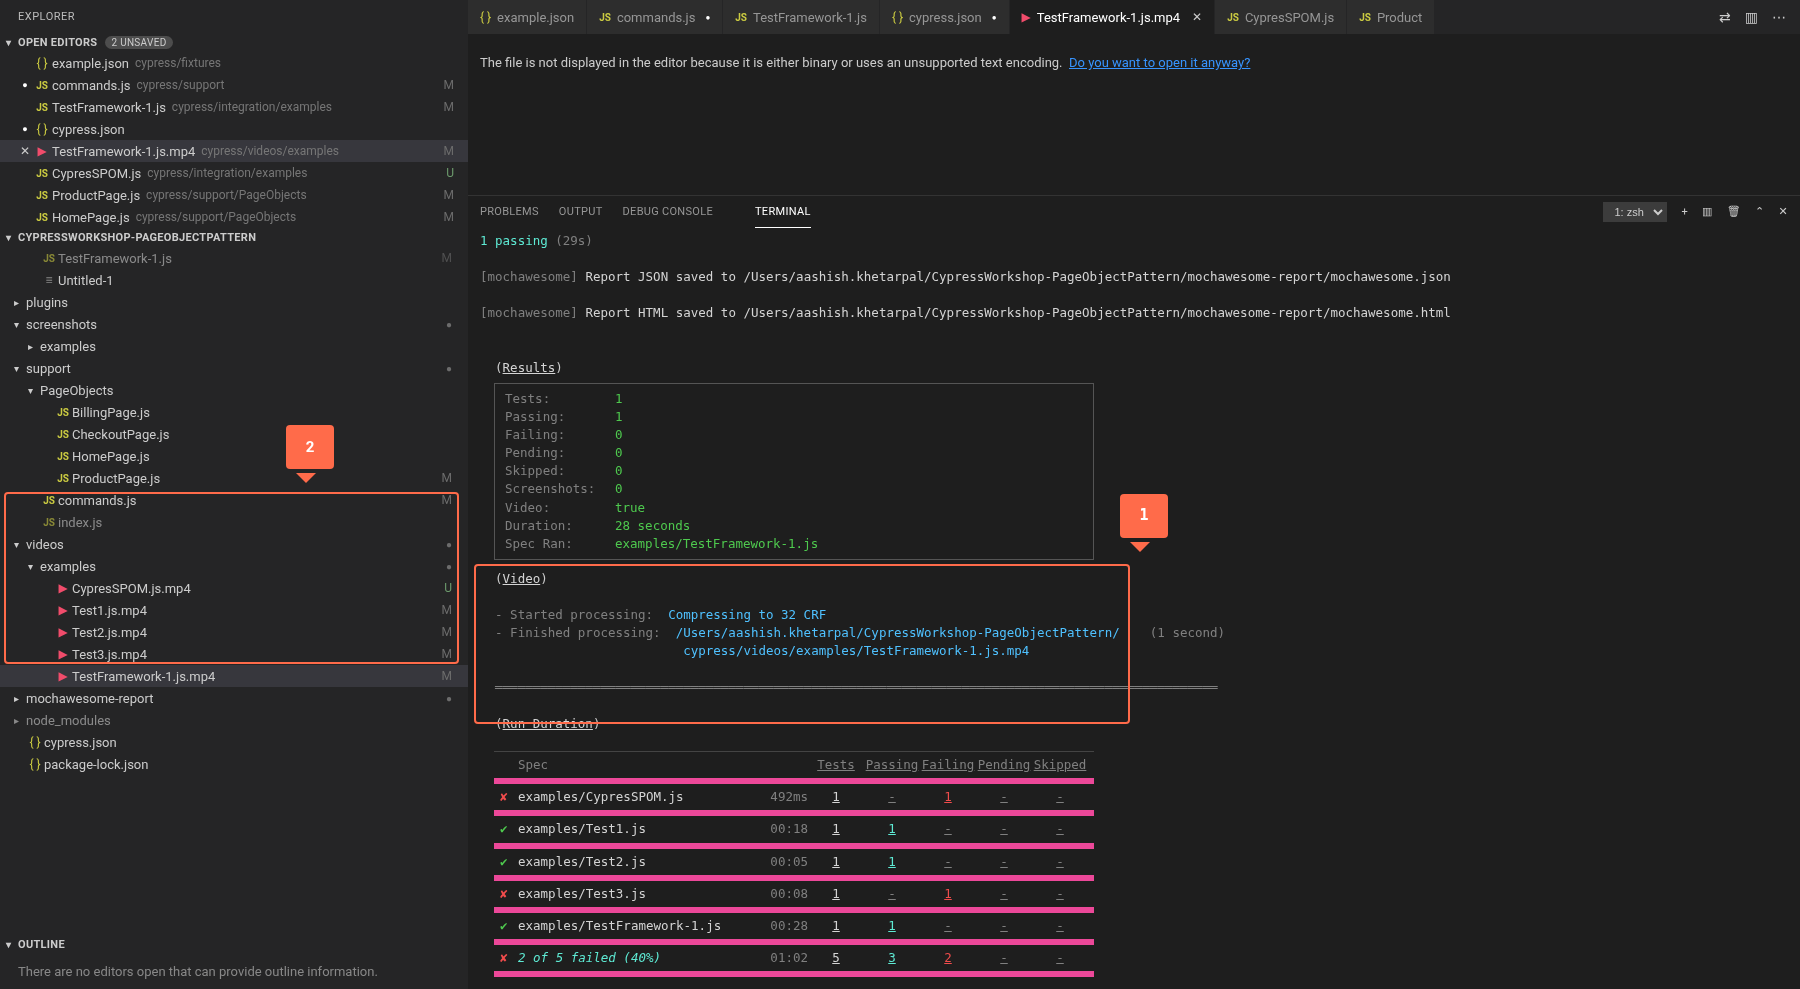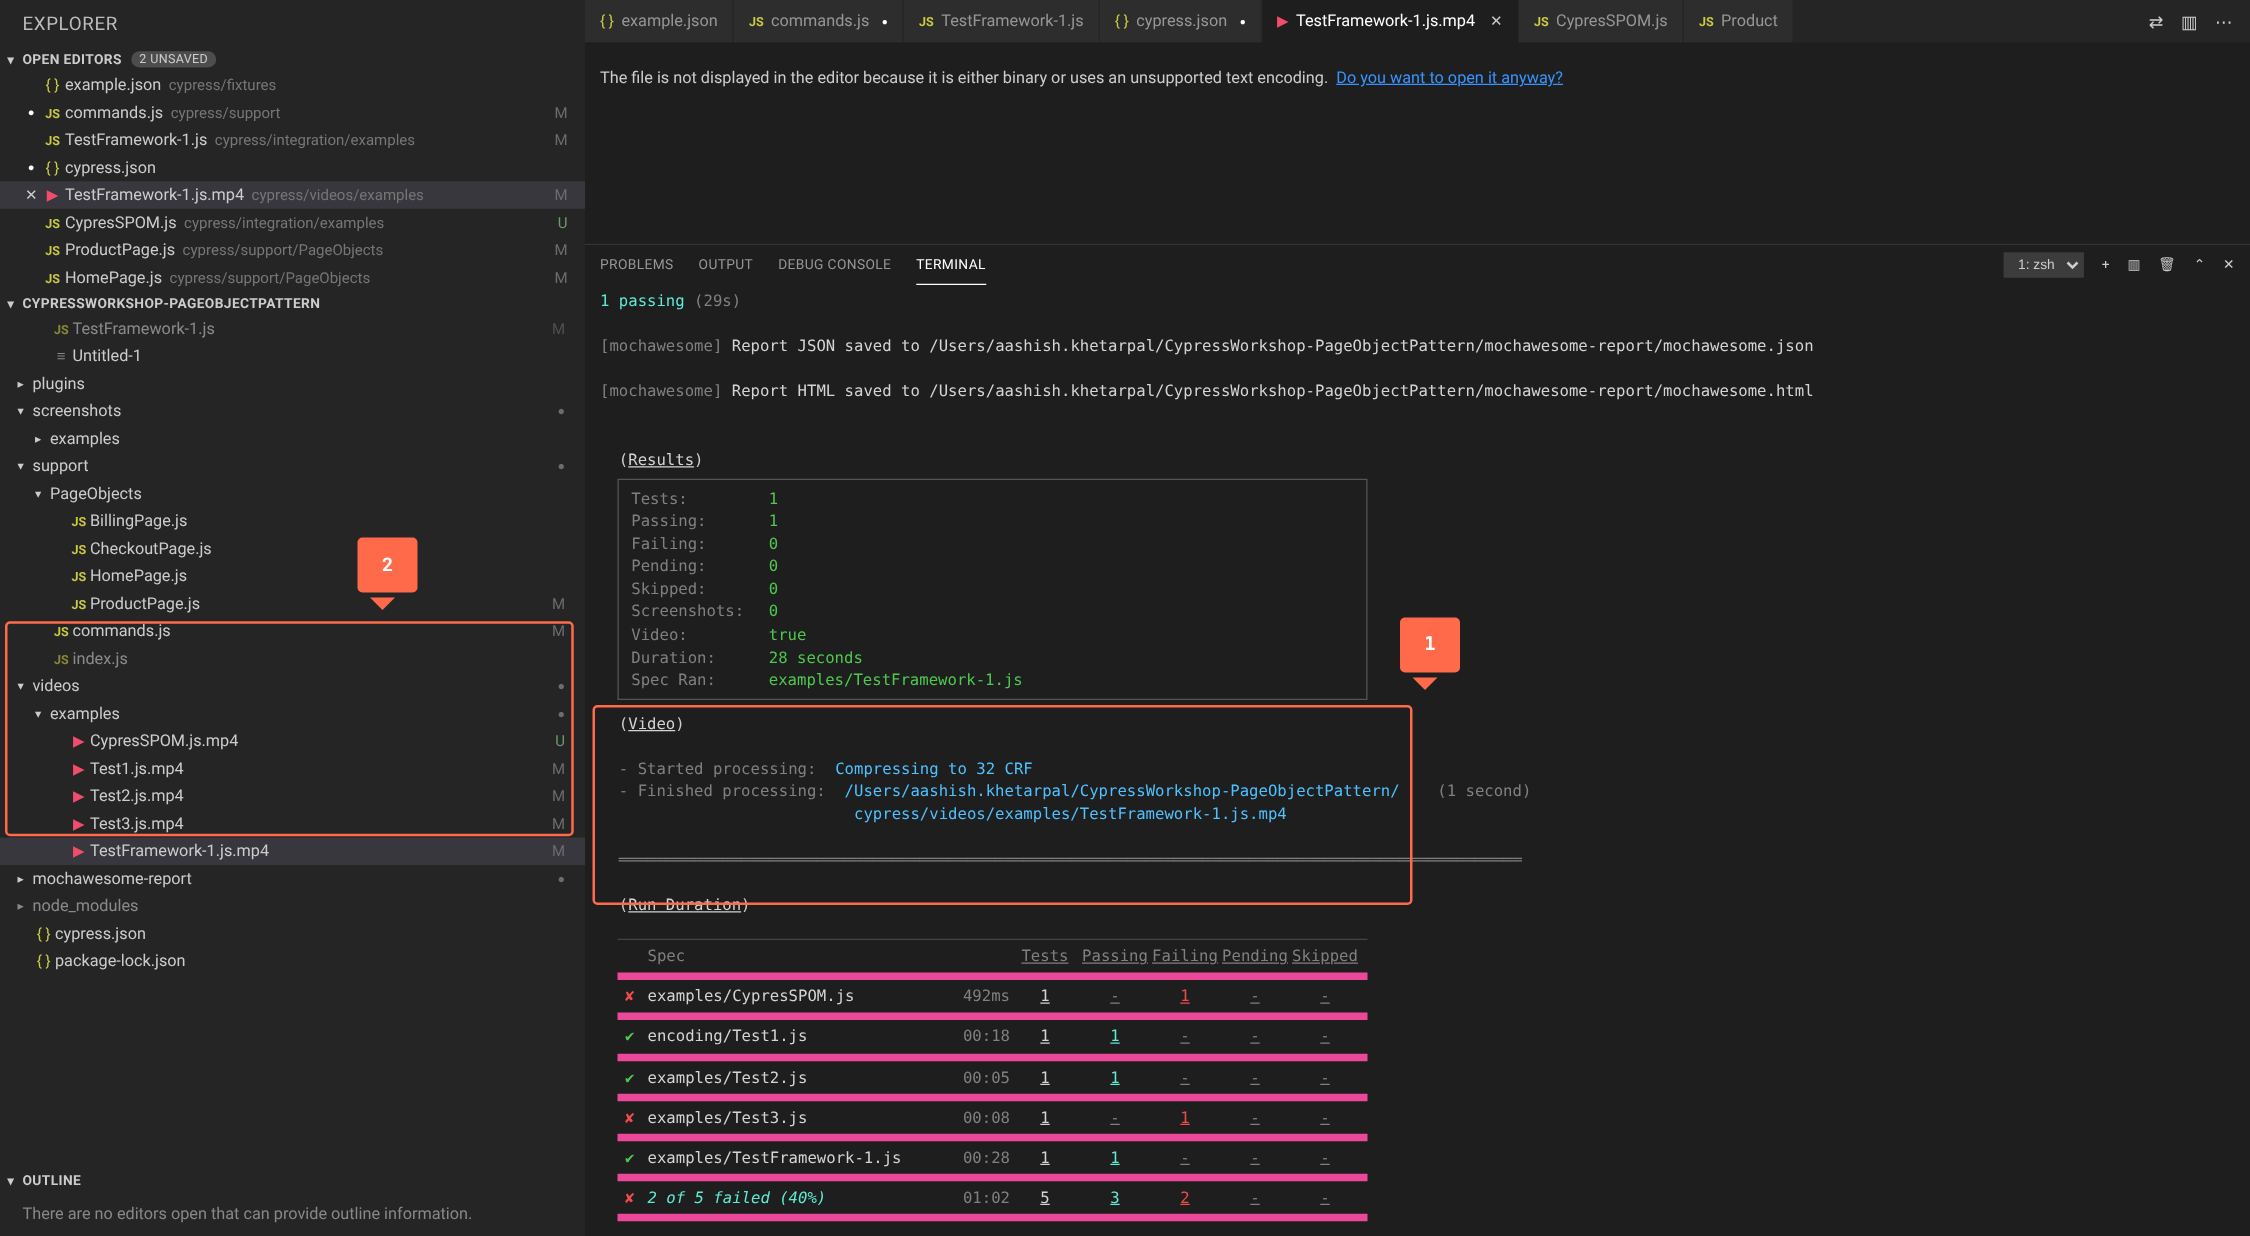--- a/index.html
+++ b/index.html
@@ -15,21 +15,21 @@
 }
 .sidebar {
   width: 468px;
   background: #252526;
   display: flex;
   flex-direction: column;
   overflow: hidden;
 }
 .sidebar-header {
   padding: 10px 18px;
-  font-size: 15px;
+  font-size: 11px;
   letter-spacing: 0.5px;
   color: #bbbbbb;
 }
 .section-header {
   display: flex;
   align-items: center;
   padding: 3px 6px;
   font-size: 11px;
   font-weight: bold;
   letter-spacing: 0.3px;
@@ -158,21 +158,21 @@
   display:flex;
   align-items:center;
   padding: 0 12px;
   height:32px;
   gap:36px;
   font-size:11px;
   letter-spacing:0.3px;
   color:#969696;
 }
 .panel-tabs .ptab { cursor:pointer; display:flex; align-items:center; height:100%;}
-.panel-tabs .ptab.active { color:#fff; border-bottom:1px solid #fff;}
+.panel-tabs .ptab.active { color:#fff; border-bottom:1px solid #fff;margin-left:22px;}
 .panel-tabs .panel-actions { margin-left:auto; display:flex; gap:14px; align-items:center; color:#ccc;}
 .panel-tabs select { background:#3c3c3c; color:#ccc; border:1px solid #3c3c3c; font-size:11px; padding:2px 6px;}
 
 .terminal {
   font-family: "SF Mono", Menlo, Monaco, monospace;
   font-size:12.5px;
   line-height:1.45;
   padding: 4px 12px 12px 12px;
   color:#ccc;
   overflow-y:auto;
@@ -543,21 +543,21 @@
             <span class="specname term-white">examples/CypresSPOM.js</span>
             <span class="dur">492ms</span>
             <span class="col term-white">1</span>
             <span class="col term-dim">-</span>
             <span class="col term-red">1</span>
             <span class="col term-dim">-</span>
             <span class="col term-dim">-</span>
           </div>
           <div class="row pass">
             <span class="marker">✔</span>
-            <span class="specname term-white">encoding/Test1.js</span>
+            <span class="specname term-white">examples/Test1.js</span>
             <span class="dur">00:18</span>
             <span class="col term-white">1</span>
             <span class="col term-green">1</span>
             <span class="col term-dim">-</span>
             <span class="col term-dim">-</span>
             <span class="col term-dim">-</span>
           </div>
           <div class="row pass">
             <span class="marker">✔</span>
             <span class="specname term-white">examples/Test2.js</span>

